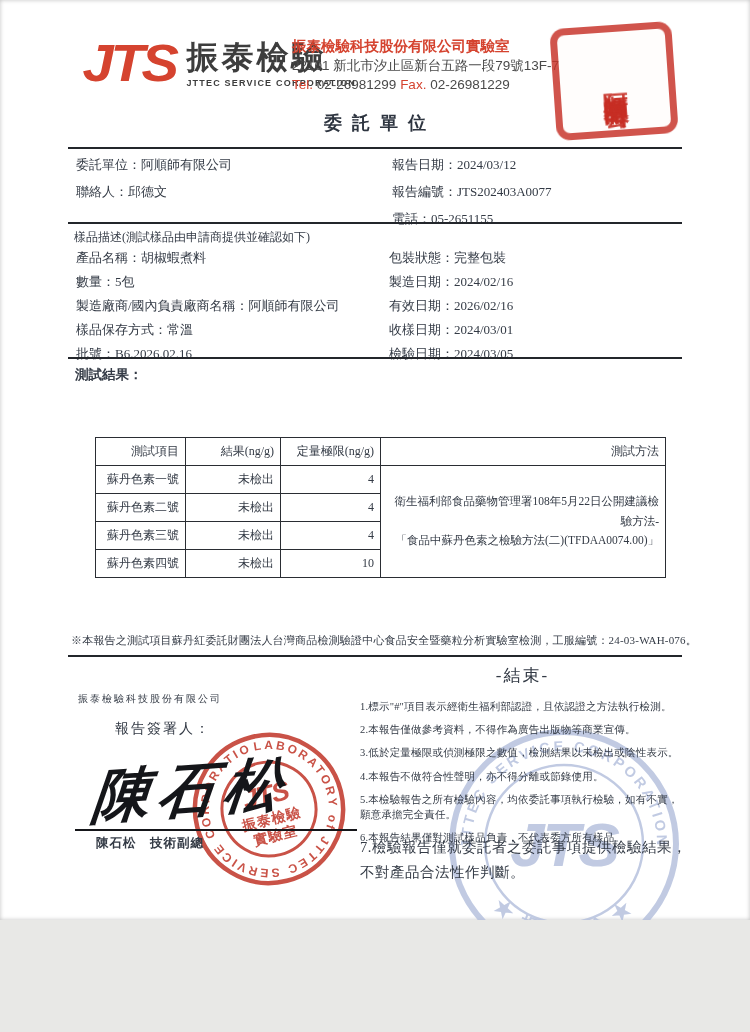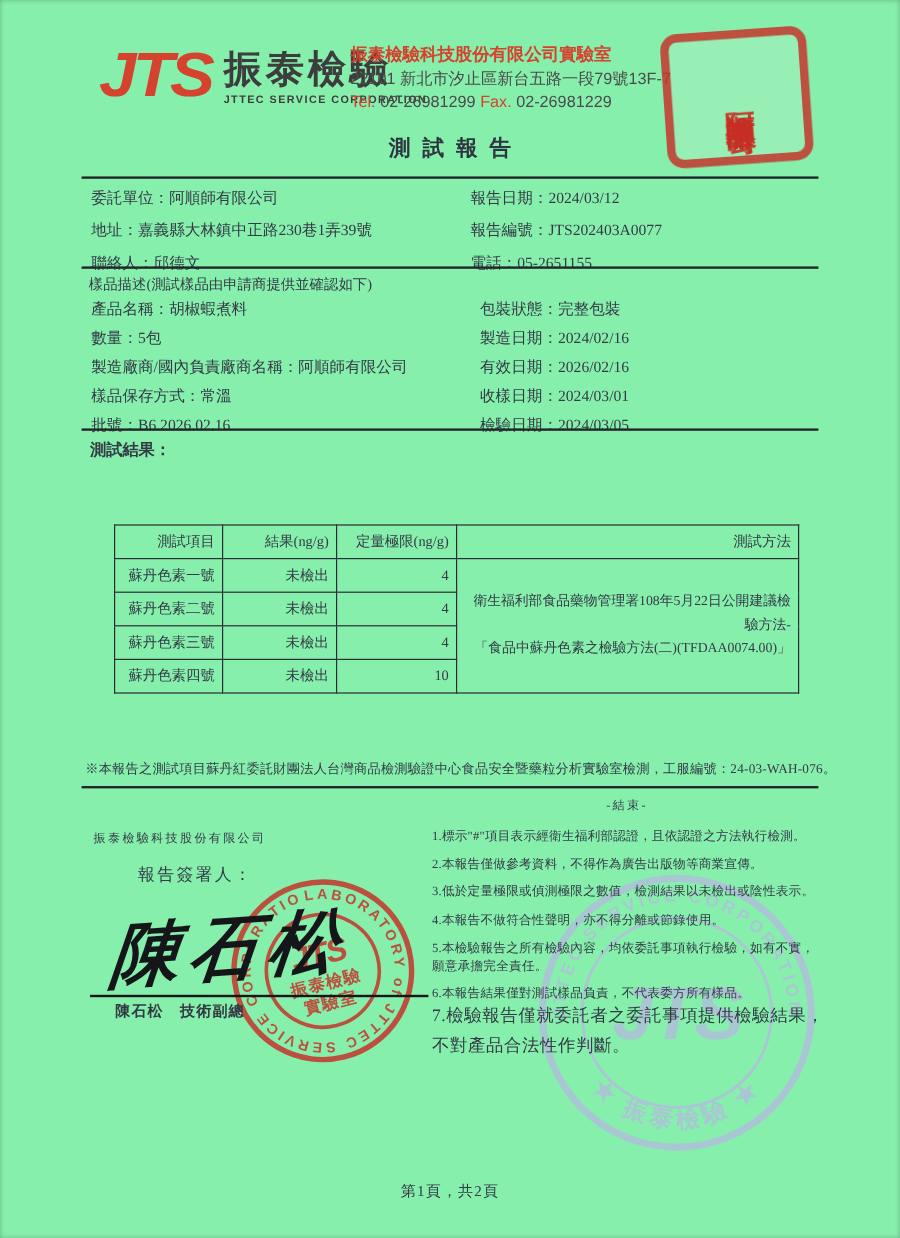--- a/index.html
+++ b/index.html
@@ -1,19 +1,19 @@
 <!DOCTYPE html>
 <html><head>
 <meta charset="utf-8">
 <style>
   * { margin:0; padding:0; box-sizing:border-box; }
   html,body { background:#e8e8e6; }
   .page {
-    position:relative; width:750px; height:1032px; margin:0 auto;
-    background:#86efac; overflow:hidden;
+    position:relative; width:750px; height:920px; margin:0 auto;
+    background:#ffffff; overflow:hidden;
     font-family:"Liberation Serif", serif; color:#333a45;
     box-shadow: inset 0 0 4px rgba(0,0,0,.25);
   }
   
   .logo-block { position:absolute; left:86px; top:34px; display:flex; align-items:flex-start; }
   .jts-logo {
     font-family:"Liberation Sans", sans-serif; font-style:italic; font-weight:900;
     font-size:52px; line-height:58px; color:#d5432f; letter-spacing:-3px;
     transform:scaleX(1.08);
   }
@@ -49,21 +49,21 @@
   }
   .hrule { position:absolute; left:68px; width:614px; height:2px; background:#23262b; }
   .hr1 { top:147px; } .hr2 { top:222px; } .hr3 { top:357px; } .hr4 { top:655px; height:1.6px; }
   
   .field { font-size:13px; line-height:27px; white-space:nowrap; }
   .info-left  { position:absolute; left:76px;  top:151px; }
   .info-right { position:absolute; left:392px; top:151px; }
   
   .sample-heading { position:absolute; left:74px; top:229px; font-size:12px; }
   .sample-left  { position:absolute; left:76px;  top:246px; }
-  .sample-right { position:absolute; left:400px; top:246px; }
+  .sample-right { position:absolute; left:389px; top:246px; }
   .sample-left .field, .sample-right .field { line-height:24px; }
   
   .results-heading { position:absolute; left:75px; top:366px; font-size:13.5px; font-weight:600; }
   table.results {
     position:absolute; left:95px; top:437px; border-collapse:collapse;
     font-size:12px; color:#333a45;
   }
   table.results th, table.results td {
     border:1.4px solid #2a2d33; text-align:right; vertical-align:middle;
     height:28px; padding:0 6px; font-weight:normal;
@@ -77,21 +77,21 @@
   .signature {
     position:absolute; left:92px; top:752px; font-size:58px; font-weight:700; font-style:italic;
     color:#15161a; transform:rotate(-4deg) skewX(-10deg); letter-spacing:8px; z-index:3;
     font-family:"Liberation Serif", serif;
   }
   .sig-line { position:absolute; left:75px; top:829px; width:282px; height:2px; background:#15161a; z-index:3; }
   .sig-name { position:absolute; left:96px; top:835px; font-size:12.5px; font-weight:700; letter-spacing:1px; z-index:3; }
   .stamp-red { position:absolute; left:188px; top:728px; width:162px; height:162px; transform:rotate(-14deg); opacity:.88; z-index:2; }
   .stamp-watermark { position:absolute; left:438px; top:718px; width:252px; height:252px; opacity:.8; z-index:0; }
   .end-block { position:absolute; left:360px; top:664px; width:325px; z-index:1; }
-  .end-marker { text-align:center; font-size:10px; letter-spacing:2px; margin-bottom:12px; }
+  .end-marker { text-align:center; font-size:17px; letter-spacing:2px; margin-bottom:12px; }
   .notes { list-style:none; }
   .notes li { font-size:10.5px; line-height:1.45; margin-bottom:8px; letter-spacing:.2px; }
   .note7 { position:absolute; left:360px; top:835px; width:330px; font-size:14.5px; line-height:1.75; letter-spacing:.5px; z-index:1; }
   .page-footer { position:absolute; top:985px; left:0; width:100%; text-align:center; font-size:12.5px; letter-spacing:1px; }
 </style>
 </head>
 <body>
 
 <div class="page">
 
@@ -111,27 +111,26 @@
       <span>02-26981299</span>
       <span class="red">Fax.</span>
       <span>02-26981229</span>
     </div>
   </div>
 
   <div class="corner-seal">
     <div class="seal-text">阿順師有限公司</div>
   </div>
 
-  <div class="doc-title">測試報告</div>
+  <div class="doc-title">委託單位</div>
 
   <div class="hrule hr1"></div>
 
   <div class="info-left">
     <div class="field">委託單位：阿順師有限公司</div>
-    <div class="field">地址：嘉義縣大林鎮中正路230巷1弄39號</div>
     <div class="field">聯絡人：邱德文</div>
   </div>
   <div class="info-right">
     <div class="field">報告日期：2024/03/12</div>
     <div class="field">報告編號：JTS202403A0077</div>
     <div class="field">電話：05-2651155</div>
   </div>
 
   <div class="hrule hr2"></div>
 

